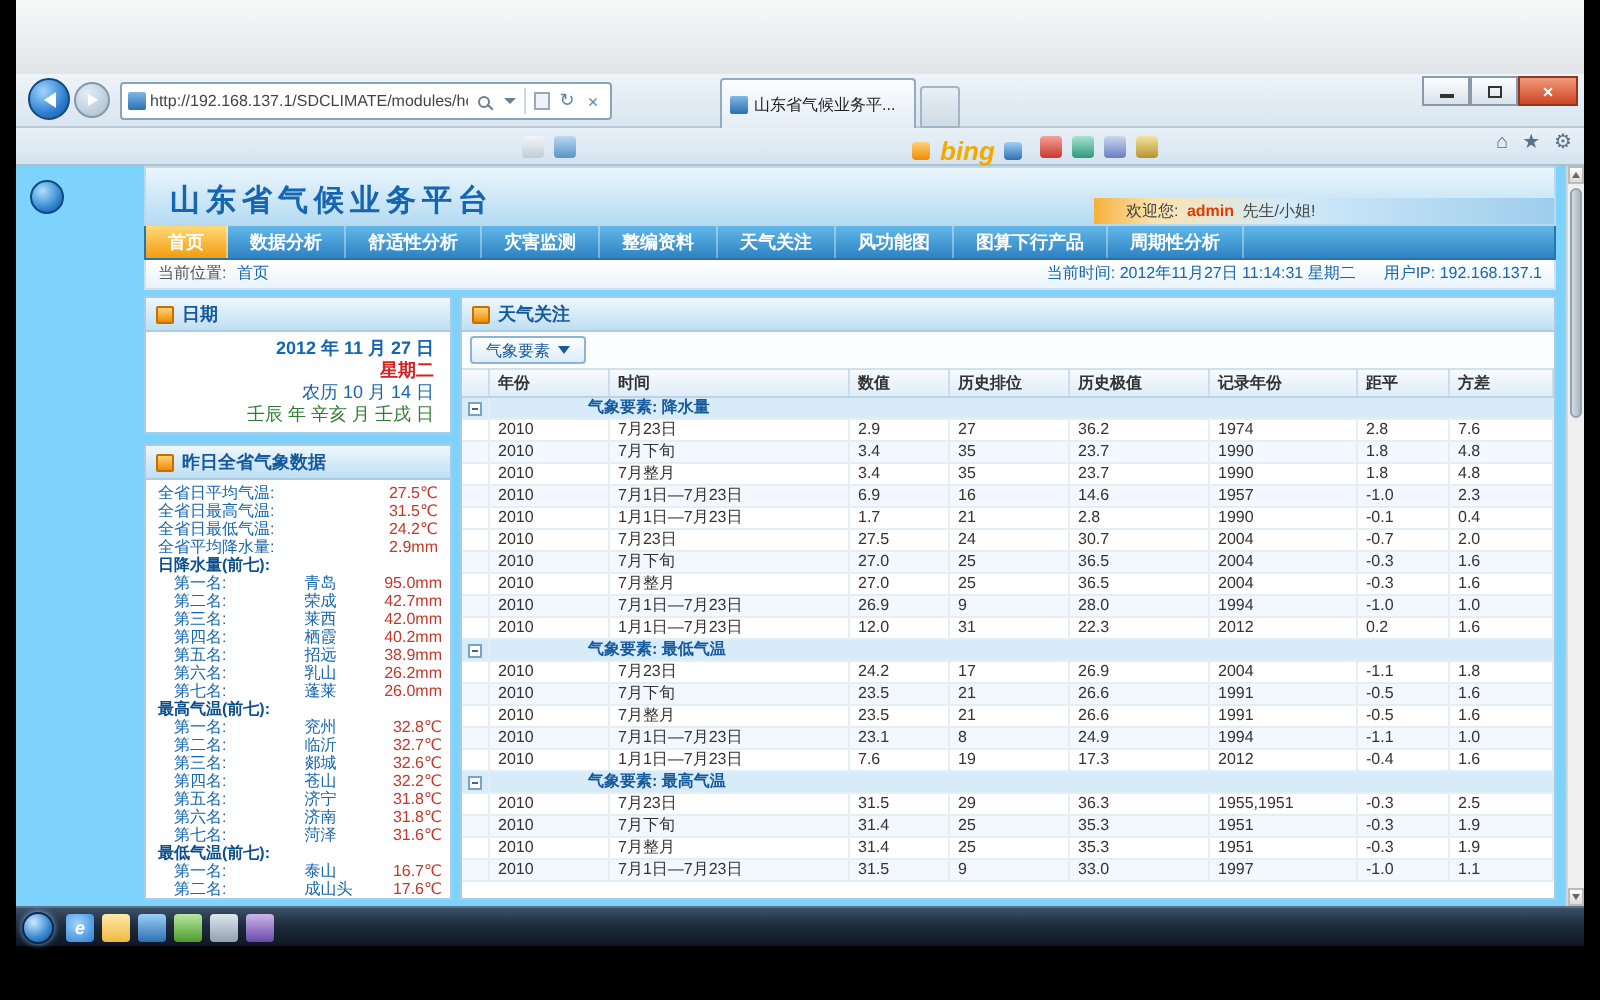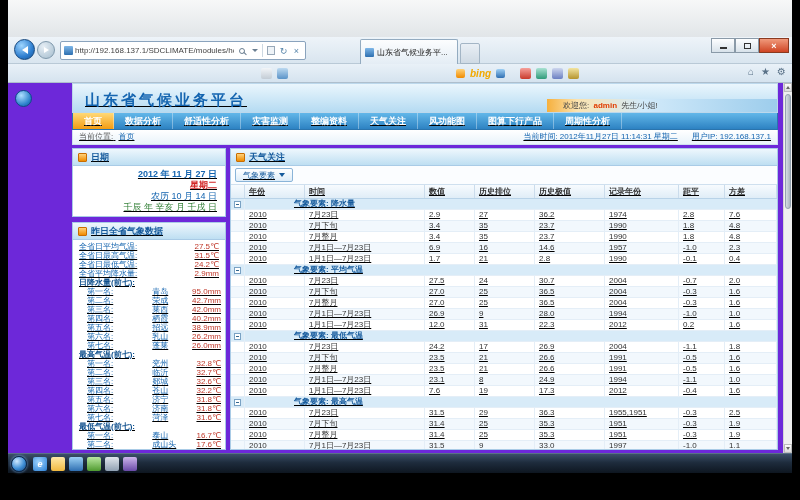--- a/index.html
+++ b/index.html
@@ -27,25 +27,25 @@
   .tab-title{white-space:nowrap;overflow:hidden;}
   .newtab{position:absolute;left:452px;top:6px;width:20px;height:21px;background:linear-gradient(#e9eff5,#cfdae4);border:1px solid #a3b5c5;border-radius:2px 2px 0 0;}
   .winctl{position:absolute;right:3px;top:1px;display:flex;}
   .wc{width:24px;height:15px;border:1px solid #8a9aa8;background:linear-gradient(#fdfeff,#d8e2ea);display:flex;align-items:center;justify-content:center;}
   .ico-min{width:7px;height:2px;background:#333;margin-top:5px;}
   .ico-max{width:7px;height:6px;border:1px solid #333;}
   .wc.close{width:30px;background:linear-gradient(#f09a7c,#cf4524);border-color:#8a3a20;color:#fff;font-size:9px;font-weight:bold;}
   .cmd-row{position:relative;height:19px;background:linear-gradient(#e9f1f8,#d5e3ef);border-bottom:1px solid #aebfcd;}
   .fav-ico{width:11px;height:11px;border-radius:2px;display:inline-block;}
   .grp{position:absolute;top:4px;display:flex;gap:5px;align-items:center;}
-  .bing-txt{font-size:10px;font-weight:bold;font-style:italic;color:#f2a900;}
+  .bing-txt{font-size:13px;font-weight:bold;font-style:italic;color:#f2a900;}
   .cmd-right{position:absolute;right:6px;top:2px;display:flex;gap:7px;color:#5a7288;font-size:10px;}
   
   .viewport{position:absolute;top:46px;left:0;width:784px;height:370px;display:flex;background:#fff;}
-  .pagearea{flex:1;position:relative;overflow:hidden;background:#6d28d9;text-decoration:underline;}
+  .pagearea{flex:1;position:relative;overflow:hidden;background:#7dd3fc;}
   .float-badge{position:absolute;left:7px;top:7px;width:17px;height:17px;border-radius:50%;background:radial-gradient(circle at 35% 30%,#aee0ff,#2d82cc 65%,#14569a);border:1px solid #0f4a87;}
   .site{margin-left:64px;width:706px;}
   .banner{position:relative;height:30px;background:linear-gradient(180deg,#eaf6fd,#b5dbf2);border:1px solid #bcd8ec;}
   .site-title{font-size:15px;font-weight:bold;color:#1565b0;letter-spacing:3px;padding:7px 0 0 12px;}
   .welcome{position:absolute;right:0;bottom:0;height:13px;width:230px;background:linear-gradient(90deg,#f6b03d,#fbe3b0 13%,#d2eafa 42%,#9dcdec);font-size:8px;line-height:13px;padding-left:16px;color:#444;white-space:nowrap;}
   .welcome .user{color:#e03c00;font-weight:bold;margin:0 2px;}
   .menubar{height:17px;display:flex;background:linear-gradient(#62b7e9,#2d82c2);border:1px solid #2a74ad;border-top:none;}
   .menu-item{padding:0 11px;font-size:9px;font-weight:bold;color:#fff;line-height:16px;border-right:1px solid rgba(255,255,255,.35);white-space:nowrap;}
   .menu-item.active{background:linear-gradient(#ffd978,#f39c12);}
   .breadcrumb{height:15px;background:linear-gradient(#ffffff,#e9f3fa);border:1px solid #cfe0ef;border-top:none;display:flex;justify-content:space-between;font-size:8px;line-height:14px;padding:0 6px;color:#555;}
@@ -441,26 +441,20 @@
                     <div class="g-cell w-exp"></div>
                     <div class="g-cell w0">2010</div>
                     <div class="g-cell w1">1月1日—7月23日</div>
                     <div class="g-cell w2">1.7</div>
                     <div class="g-cell w3">21</div>
                     <div class="g-cell w4">2.8</div>
                     <div class="g-cell w5">1990</div>
                     <div class="g-cell w6">-0.1</div>
                     <div class="g-cell w7">0.4</div>
                   </div>
-                  <div class="g-row g-group">
-                    <div class="g-cell w-exp">
-                      <span class="exp-box"></span>
-                    </div>
-                    <div class="g-cell g-group-label">气象要素: 平均气温</div>
-                  </div>
                   <div class="g-row">
                     <div class="g-cell w-exp"></div>
                     <div class="g-cell w0">2010</div>
                     <div class="g-cell w1">7月23日</div>
                     <div class="g-cell w2">27.5</div>
                     <div class="g-cell w3">24</div>
                     <div class="g-cell w4">30.7</div>
                     <div class="g-cell w5">2004</div>
                     <div class="g-cell w6">-0.7</div>
                     <div class="g-cell w7">2.0</div>

